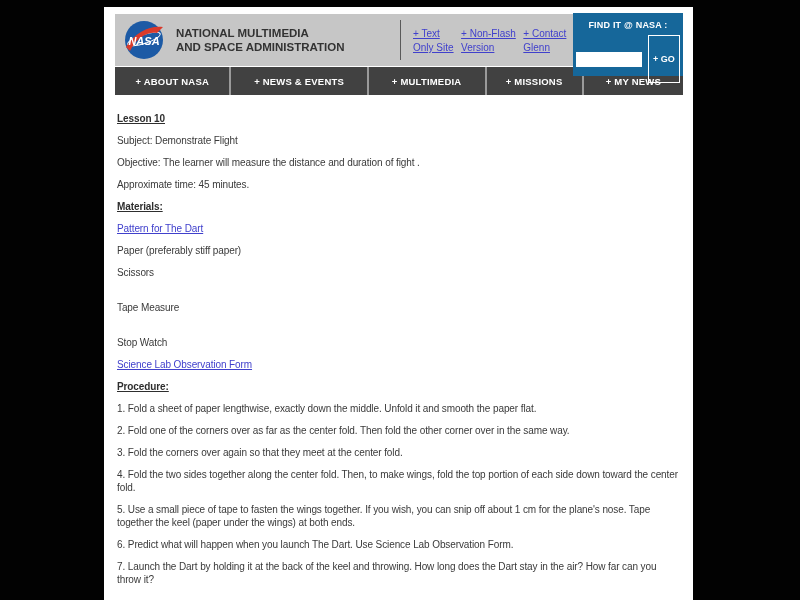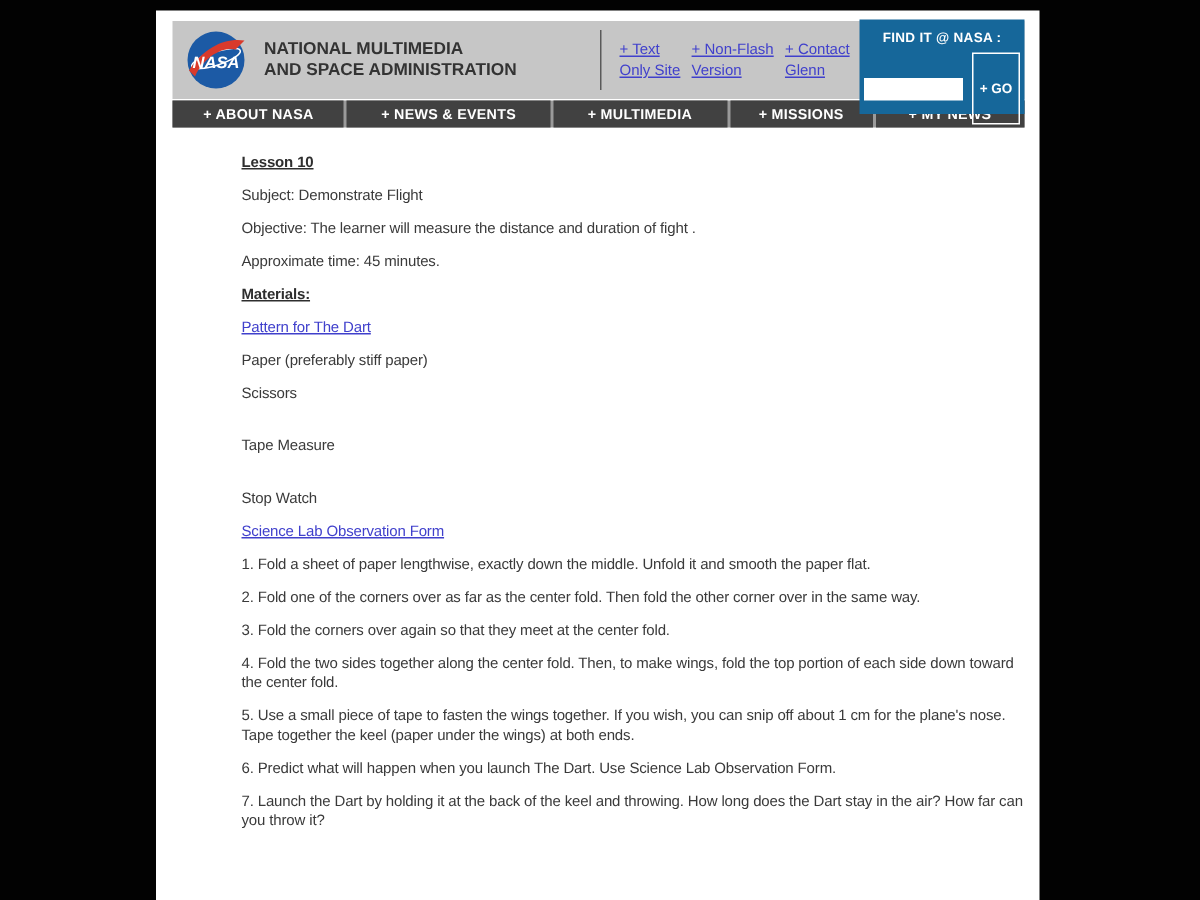--- a/index.html
+++ b/index.html
@@ -12,24 +12,24 @@
   .band-spacer{flex:1 1 auto;}
   .band-divider{width:0;height:40px;border-left:1px solid #5a5a5a;}
   .quick-links{width:160px;padding:2px 0 0 12px;display:flex;align-items:center;}
   .quick-links a{font-size:10px;line-height:14px;color:#4040cc;text-decoration:underline;}
   .findit-space{width:110px;flex:0 0 auto;height:52px;}
   .findit{position:absolute;top:-1px;right:0;width:110px;height:63px;background:#16679a;z-index:3;text-align:center;}
   .findit-label{color:#fff;font-weight:bold;font-size:9px;margin-top:7px;letter-spacing:0.2px;}
   .findit-row{display:flex;justify-content:center;align-items:center;gap:6px;margin-top:5px;}
   .findit-input{width:62px;height:15px;border:none;background:#fff;padding:0 2px;font-size:10px;}
   .go-btn{background:transparent;border:1px solid #fff;color:#fff;font-size:9px;font-weight:bold;padding:17px 4px;line-height:12px;cursor:pointer;font-family:inherit;}
-  .nav{display:flex;gap:2px;background:#9a9a9a;margin-top:1px;height:18px;position:relative;z-index:1;}
+  .nav{display:flex;gap:2px;background:#9a9a9a;margin-top:1px;height:28px;position:relative;z-index:1;}
   .nav-item{background:#414141;color:#fff;font-size:9.5px;font-weight:bold;display:flex;align-items:center;justify-content:center;letter-spacing:0.2px;cursor:pointer;white-space:nowrap;}
   .n0{flex:83 0 0;} .n1{flex:98 0 0;} .n2{flex:84 0 0;} .n3{flex:69 0 0;} .n4{flex:72 0 0;} .n5{flex:156 0 0;}
-  .content{padding:17px 11px 0 13px;color:#3a3a3a;margin-left:44px;}
+  .content{padding:17px 11px 0 13px;color:#3a3a3a;}
   .content p{margin:0 0 9px 0;font-size:10px;line-height:13px;letter-spacing:-0.1px;}
   .content p.h{font-weight:bold;text-decoration:underline;color:#2e2e2e;}
   .content p.gap{margin-top:22px;}
   .content a.link{color:#4040cc;text-decoration:underline;}
 </style>
 </head>
 <body>
 
 <div class="page">
 
@@ -79,20 +79,21 @@
     <p>Subject: Demonstrate Flight</p>
     <p>Objective: The learner will measure the distance and duration of fight .</p>
     <p>Approximate time: 45 minutes.</p>
     <p class="h">Materials:</p>
     <p><a href="#" class="link">Pattern for The Dart</a></p>
     <p>Paper (preferably stiff paper)</p>
     <p>Scissors</p>
     <p class="gap">Tape Measure</p>
     <p class="gap">Stop Watch</p>
     <p><a href="#" class="link">Science Lab Observation Form</a></p>
+    <p class="h">Procedure:</p>
     <p>1. Fold a sheet of paper lengthwise, exactly down the middle. Unfold it and smooth the paper flat.</p>
     <p>2. Fold one of the corners over as far as the center fold. Then fold the other corner over in the same way.</p>
     <p>3. Fold the corners over again so that they meet at the center fold.</p>
     <p>4. Fold the two sides together along the center fold. Then, to make wings, fold the top portion of each side down toward the center fold.</p>
     <p>5. Use a small piece of tape to fasten the wings together. If you wish, you can snip off about 1 cm for the plane's nose. Tape together the keel (paper under the wings) at both ends.</p>
     <p>6. Predict what will happen when you launch The Dart. Use Science Lab Observation Form.</p>
     <p>7. Launch the Dart by holding it at the back of the keel and throwing. How long does the Dart stay in the air? How far can you throw it?</p>
   </div>
 
 </div>

